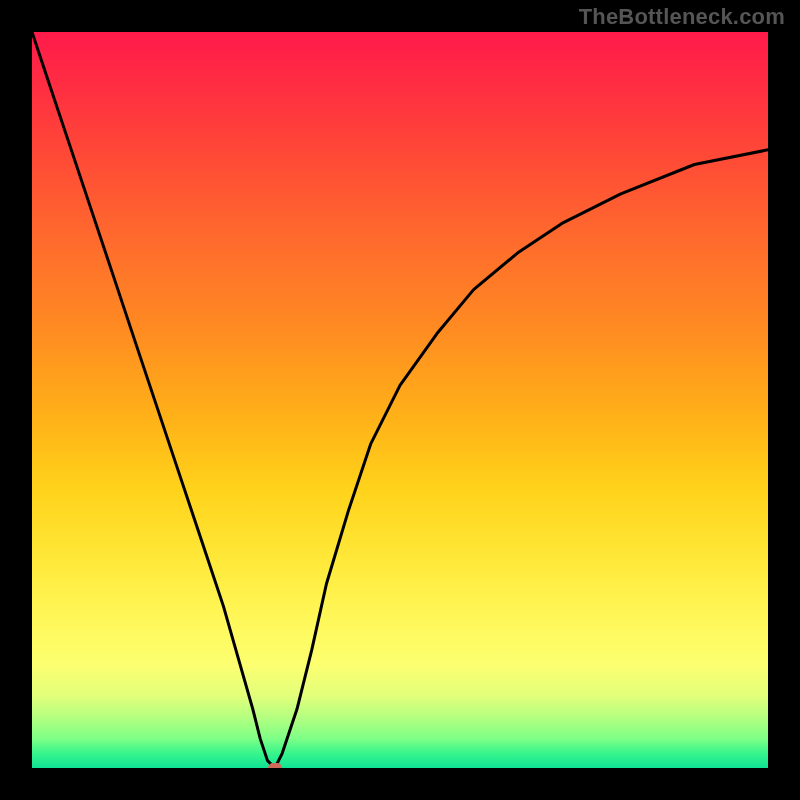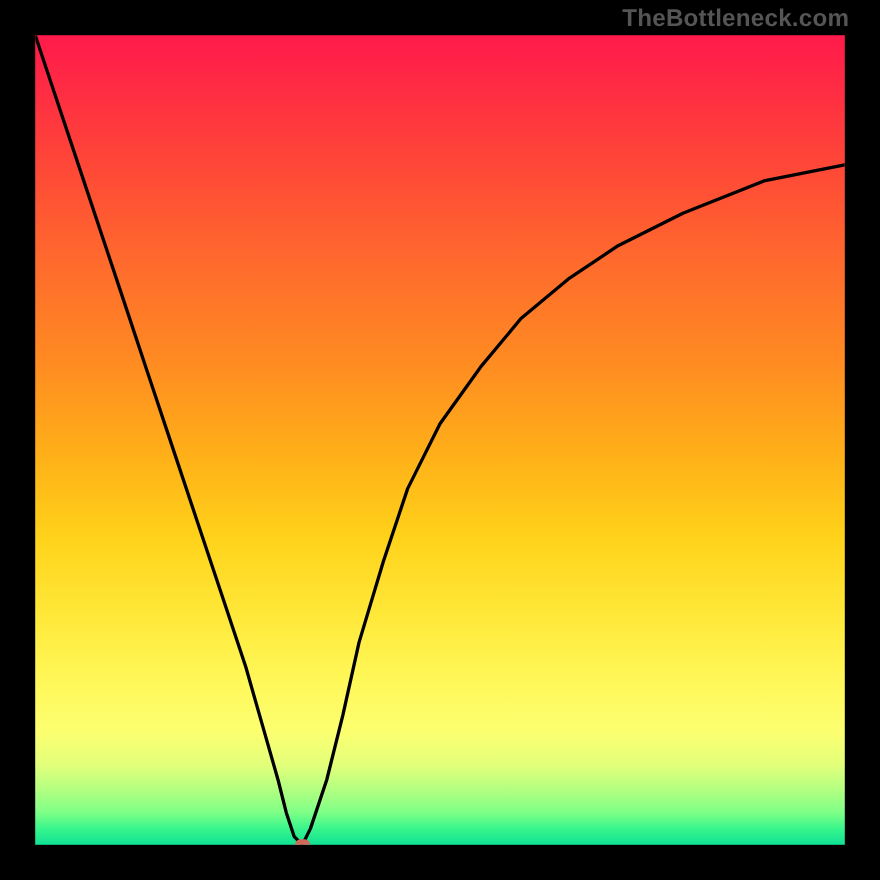--- a/index.html
+++ b/index.html
@@ -12,21 +12,21 @@
   }
   .frame {
     position: relative;
     width: 800px;
     height: 800px;
     background: #000;
   }
   .watermark {
     position: absolute;
     top: 4px;
-    right: 28px;
+    right: 15px;
     color: #555;
     font-size: 22px;
     font-weight: 600;
     letter-spacing: 0.2px;
     z-index: 10;
   }
   .plot-area {
     position: absolute;
     left: 32px;
     top: 32px;

